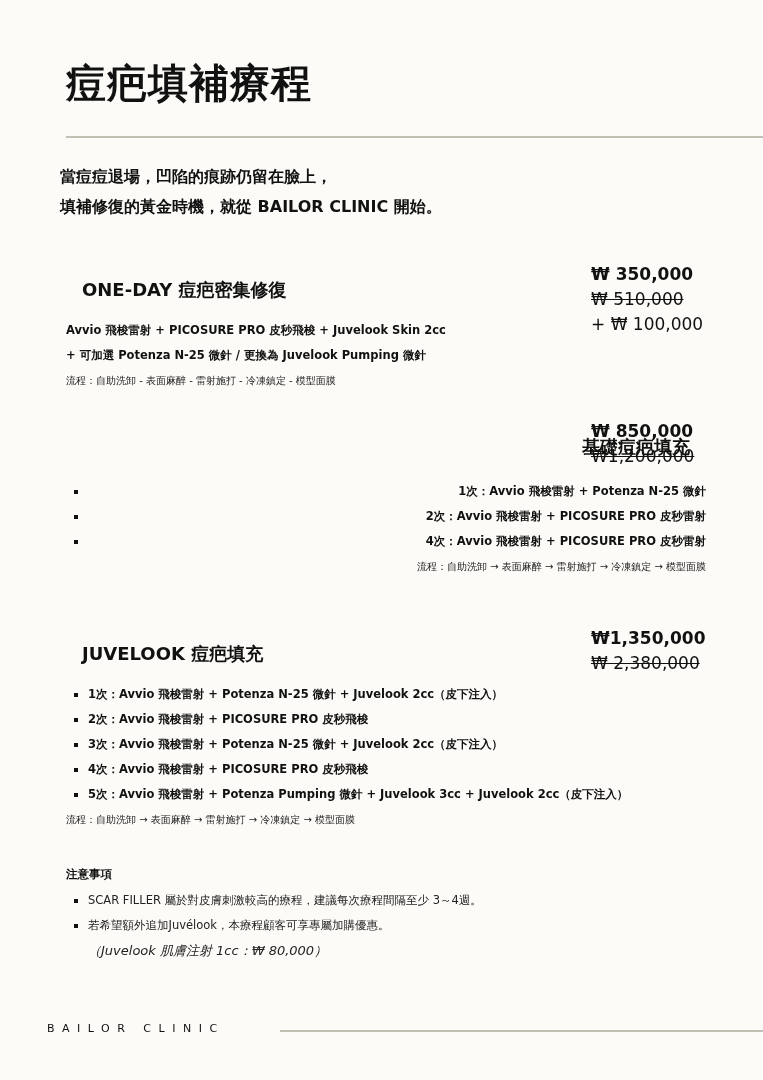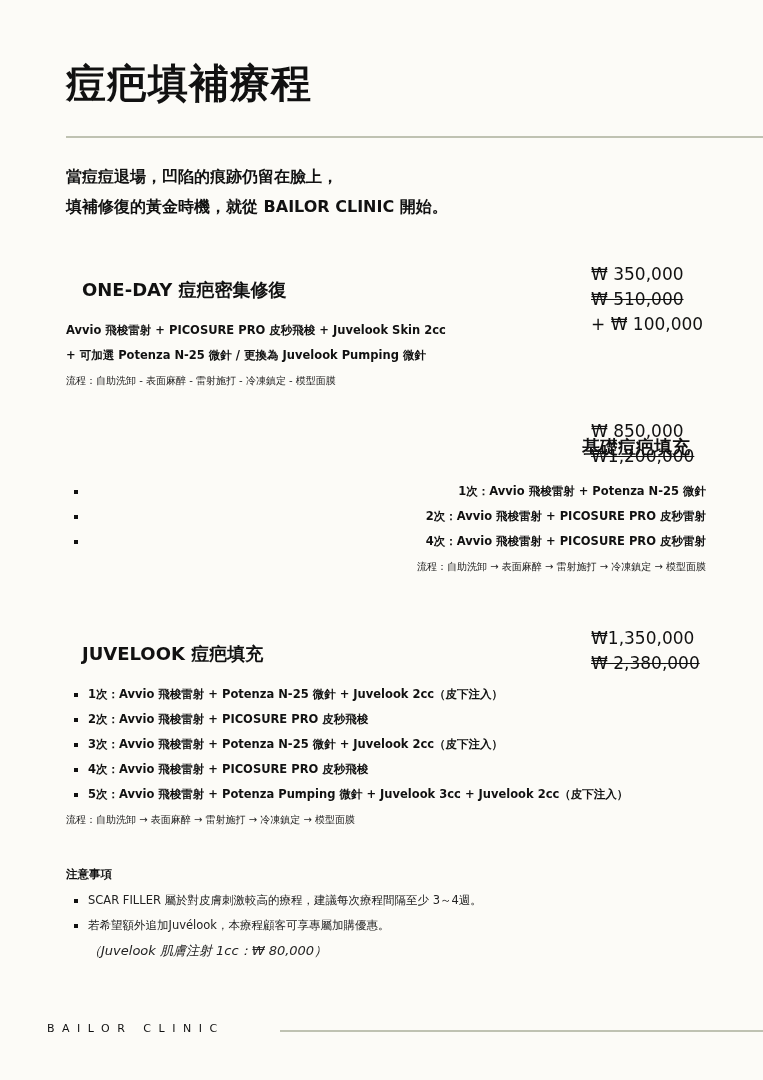--- a/index.html
+++ b/index.html
@@ -28,21 +28,21 @@
     .top-divider {
       position: absolute;
       left: 66px;
       right: 0;
       top: 136px;
       height: 2px;
       background: #bfc2b2;
     }
     .intro {
       position: absolute;
-      left: 66px;
+      left: 60px;
       top: 162px;
       font-size: 16px;
       font-weight: bold;
       line-height: 30px;
     }
     .intro div { white-space: nowrap; }
 
     .section {
       position: absolute;
       left: 66px;
@@ -89,21 +89,21 @@
       height: 4px;
       background: #111;
     }
     .price-box {
       position: absolute;
       left: 591px;
       text-align: left;
     }
     .price-now {
       font-size: 17px;
-      font-weight: normal;
+      font-weight: bold;
       line-height: 25px;
       white-space: nowrap;
     }
     .price-old {
       font-size: 17px;
       font-weight: normal;
       line-height: 25px;
       text-decoration: line-through;
       white-space: nowrap;
       color: #111;

